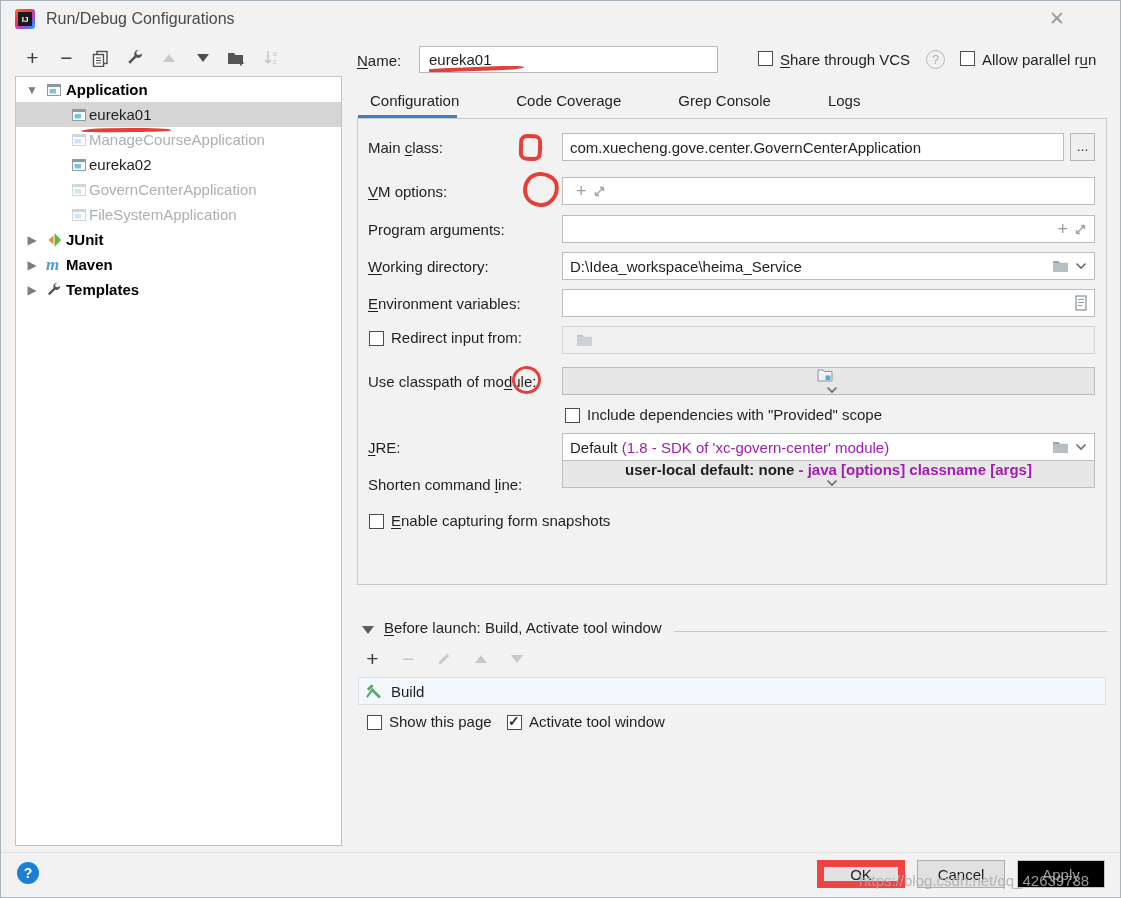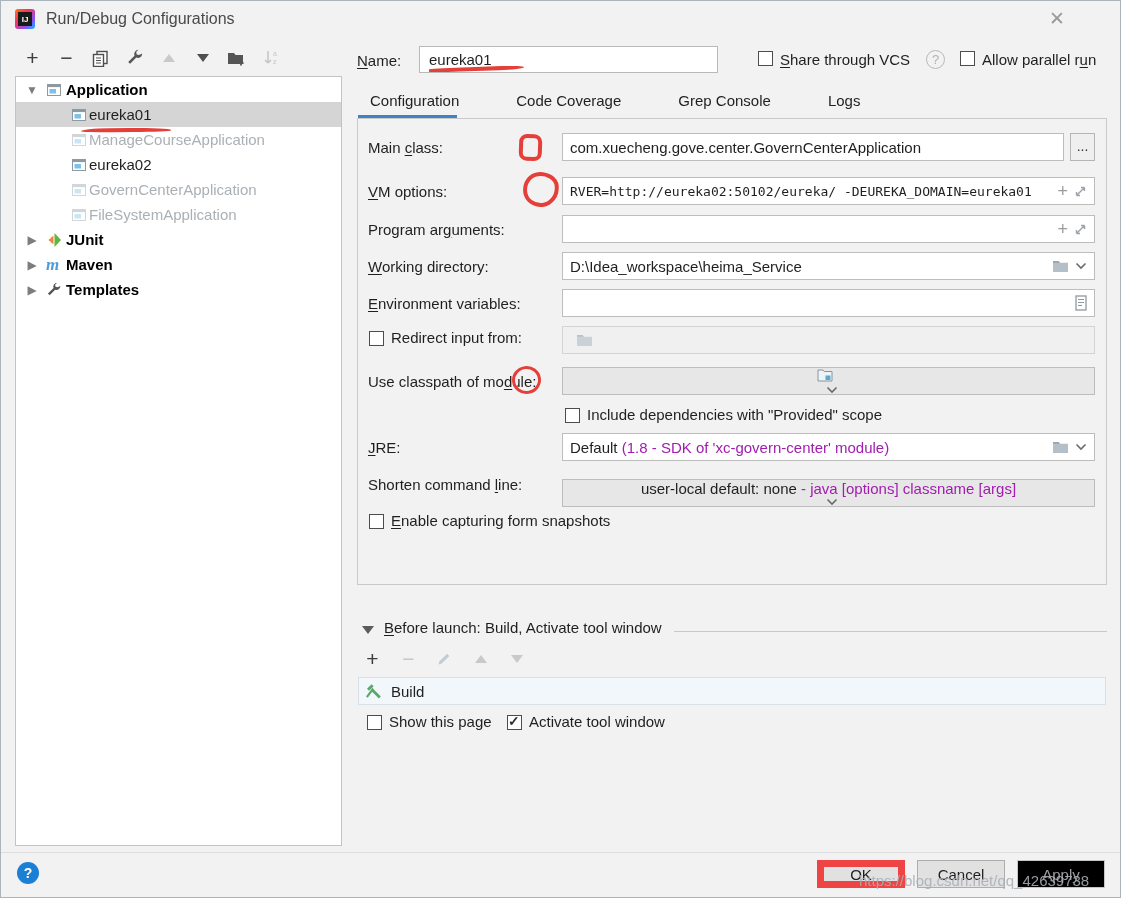--- a/index.html
+++ b/index.html
@@ -256,21 +256,20 @@
   <div class="form-panel">
 
     <div class="f-lbl" style="top:20px;">Main <u>c</u>lass:</div>
     <div class="field" style="top:14px;width:502px;">
       <span class="val">com.xuecheng.gove.center.GovernCenterApplication</span>
     </div>
     <div class="browse-btn" style="top:14px;">...</div>
 
     <div class="f-lbl" style="top:64px;"><u>V</u>M options:</div>
     <div class="field" style="top:58px;">
-      <span class="val mono">RVER=http://eureka02:50102/eureka/ -DEUREKA_DOMAIN=eureka01</span>
       <span class="icon-btn" style="color:#9c9c9c;font-size:18px;">+</span>
       <span class="icon-btn">
           <svg width="13" height="13" viewBox="0 0 13 13">
             <path d="M2.5 10.5l8-8M2.5 10.5H6M2.5 10.5V7M10.5 2.5H7M10.5 2.5V6" stroke="#9aa2aa" stroke-width="1.4" fill="none"></path>
           </svg>
         </span>
     </div>
 
     <div class="f-lbl" style="top:102px;">Program ar<u>g</u>uments:</div>
     <div class="field" style="top:96px;">
@@ -351,21 +350,21 @@
           </svg>
         </span>
       <span class="chev-down">
           <svg width="12" height="8" viewBox="0 0 12 8">
             <path d="M1.5 1.5L6 6l4.5-4.5" stroke="#6a6a6a" stroke-width="1.6" fill="none"></path>
           </svg>
         </span>
     </div>
 
     <div class="f-lbl" style="top:357px;">Shorten command <u>l</u>ine:</div>
-    <div class="combo" style="top:360px;">
+    <div class="combo" style="top:341px;font-weight:bold;">
       <span class="val"><span>user-local default: none</span> <span class="hint">- java [options] classname [args]</span></span>
       <span class="chev-down">
           <svg width="12" height="8" viewBox="0 0 12 8">
             <path d="M1.5 1.5L6 6l4.5-4.5" stroke="#6a6a6a" stroke-width="1.6" fill="none"></path>
           </svg>
         </span>
     </div>
 
     <div class="cb" style="left:11px;top:395px;position:absolute;"></div>
     <div class="f-lbl" style="left:33px;top:393px;"><u>E</u>nable capturing form snapshots</div>

